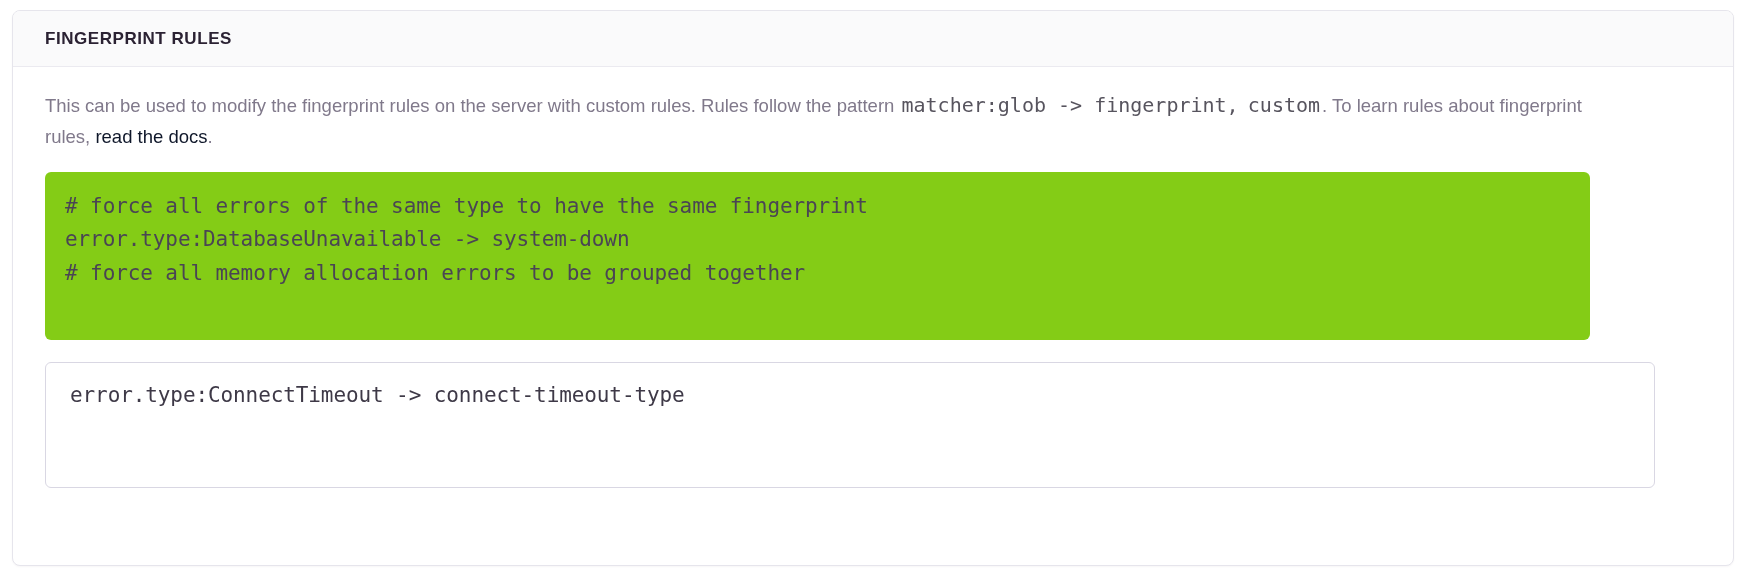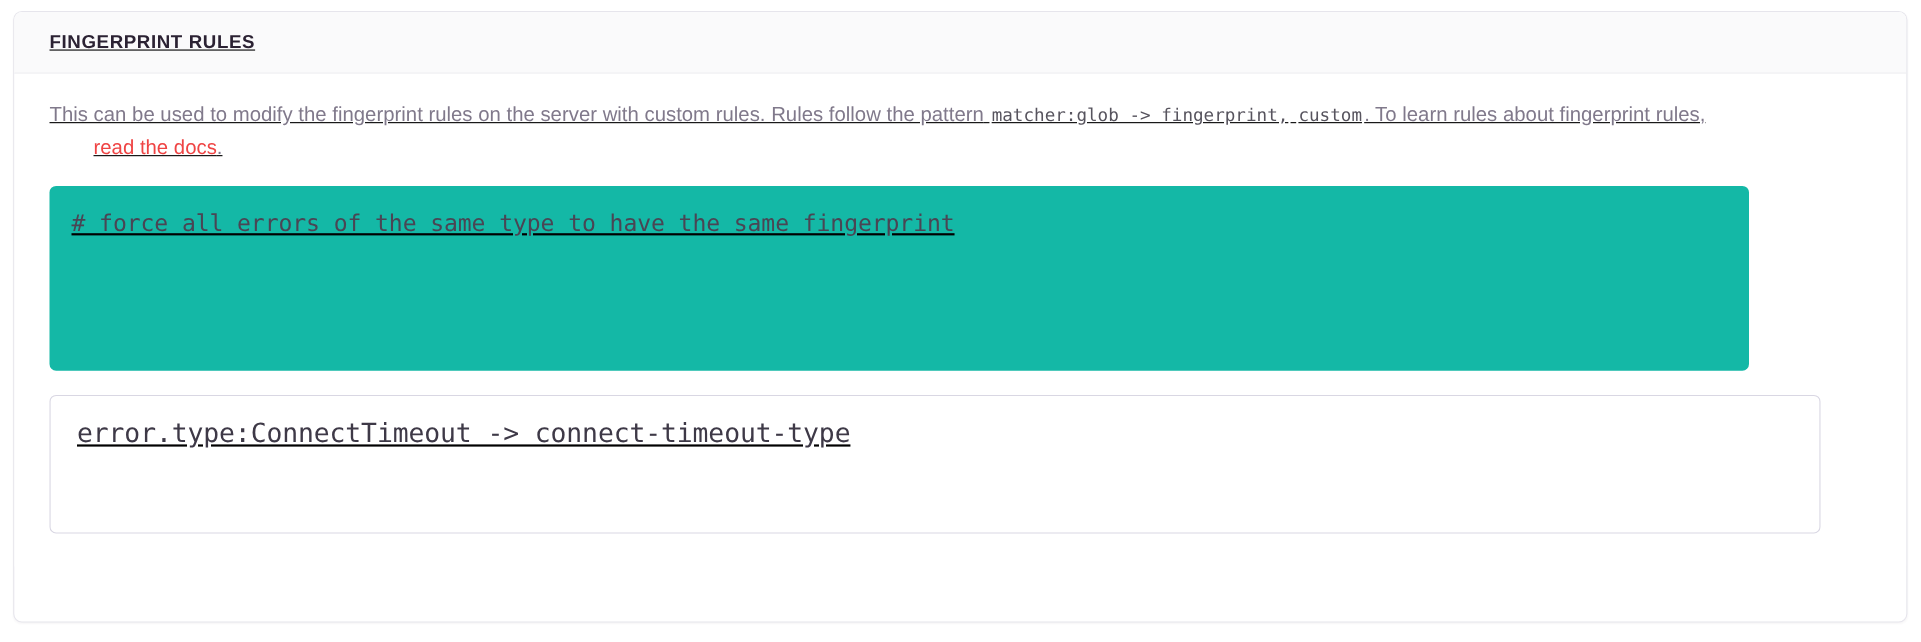--- a/index.html
+++ b/index.html
@@ -24,21 +24,20 @@
   }
 
   .panel {
     width: 1722px;
     min-height: 556px;
     background: #ffffff;
     border: 1px solid #e6e5ec;
     border-radius: 8px;
     box-shadow: 0 1px 2px rgba(43, 34, 51, 0.04);
     overflow: hidden;
-    text-decoration: underline;
   }
 
   .panel-header {
     background: #fafafb;
     border-bottom: 1px solid #ebeaf0;
     padding: 18px 32px 17px 32px;
   }
 
   .panel-title {
     font-size: 17px;
@@ -58,35 +57,34 @@
     font-size: 18.5px;
     line-height: 1.62;
     color: #80798b;
     max-width: 1545px;
     margin: 0 0 20px 0;
     font-weight: 400;
   }
 
   .code-inline {
     font-family: "DejaVu Sans Mono", "Liberation Mono", monospace;
-    font-size: 16px;
+    font-size: 20px;
     color: #57545e;
     padding: 0 2px;
     white-space: nowrap;
   }
 
   .doc-link {
-    color: #ef4444;
+    color: #0f172a;
     text-decoration: none;
     cursor: pointer;
-    margin-left: 40px;
   }
 
   .code-preview {
-    background: #14b8a6;
+    background: #84cc16;
     border-radius: 6px;
     padding: 18px 20px 20px 20px;
     margin: 0 0 22px 0;
     width: 1545px;
     min-height: 168px;
   }
 
   .code-line {
     font-family: "DejaVu Sans Mono", "Liberation Mono", monospace;
     font-size: 21px;
@@ -98,21 +96,21 @@
 
   .rules-textarea {
     display: block;
     width: 1610px;
     height: 126px;
     background: #ffffff;
     border: 1px solid #d9d7e3;
     border-radius: 6px;
     padding: 16px 24px;
     font-family: "DejaVu Sans Mono", "Liberation Mono", monospace;
-    font-size: 24px;
+    font-size: 21px;
     line-height: 1.55;
     color: #3e3947;
     resize: none;
     outline: none;
     letter-spacing: -0.1px;
   }
   .rules-textarea::placeholder { color: #b4b0c0; }
 </style>
 </head>
 <body>
@@ -128,19 +126,21 @@
 
       <p class="description">
         <span>This can be used to modify the fingerprint rules on the server with custom rules. Rules follow the pattern</span>
         <code class="code-inline">matcher:glob -&gt; fingerprint,</code>
         <code class="code-inline">custom</code><span>. To learn rules about fingerprint rules,</span>
         <a class="doc-link" href="#">read the docs</a><span>.</span>
       </p>
 
       <div class="code-preview">
         <div class="code-line"># force all errors of the same type to have the same fingerprint</div>
+        <div class="code-line">error.type:DatabaseUnavailable -&gt; system-down</div>
+        <div class="code-line"># force all memory allocation errors to be grouped together</div>
       </div>
 
       <textarea class="rules-textarea" spellcheck="false" placeholder="error.type:ConnectTimeout -&gt; connect-timeout-type" style="">error.type:ConnectTimeout -&gt; connect-timeout-type</textarea>
 
     </div>
   </section>
 </div>
 
 </body></html>

